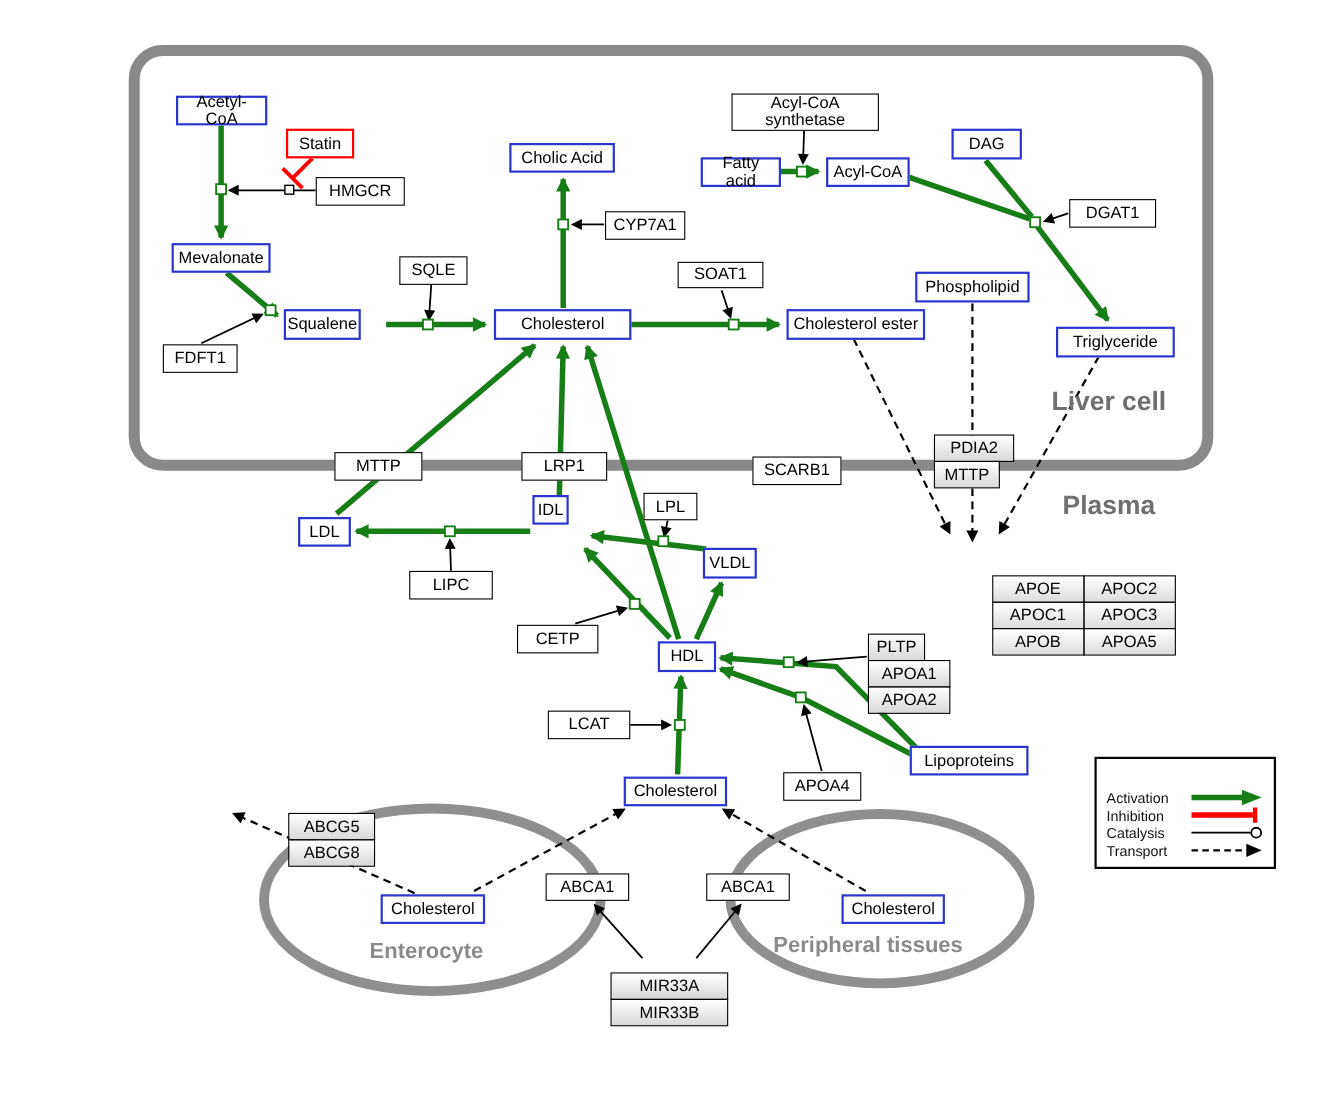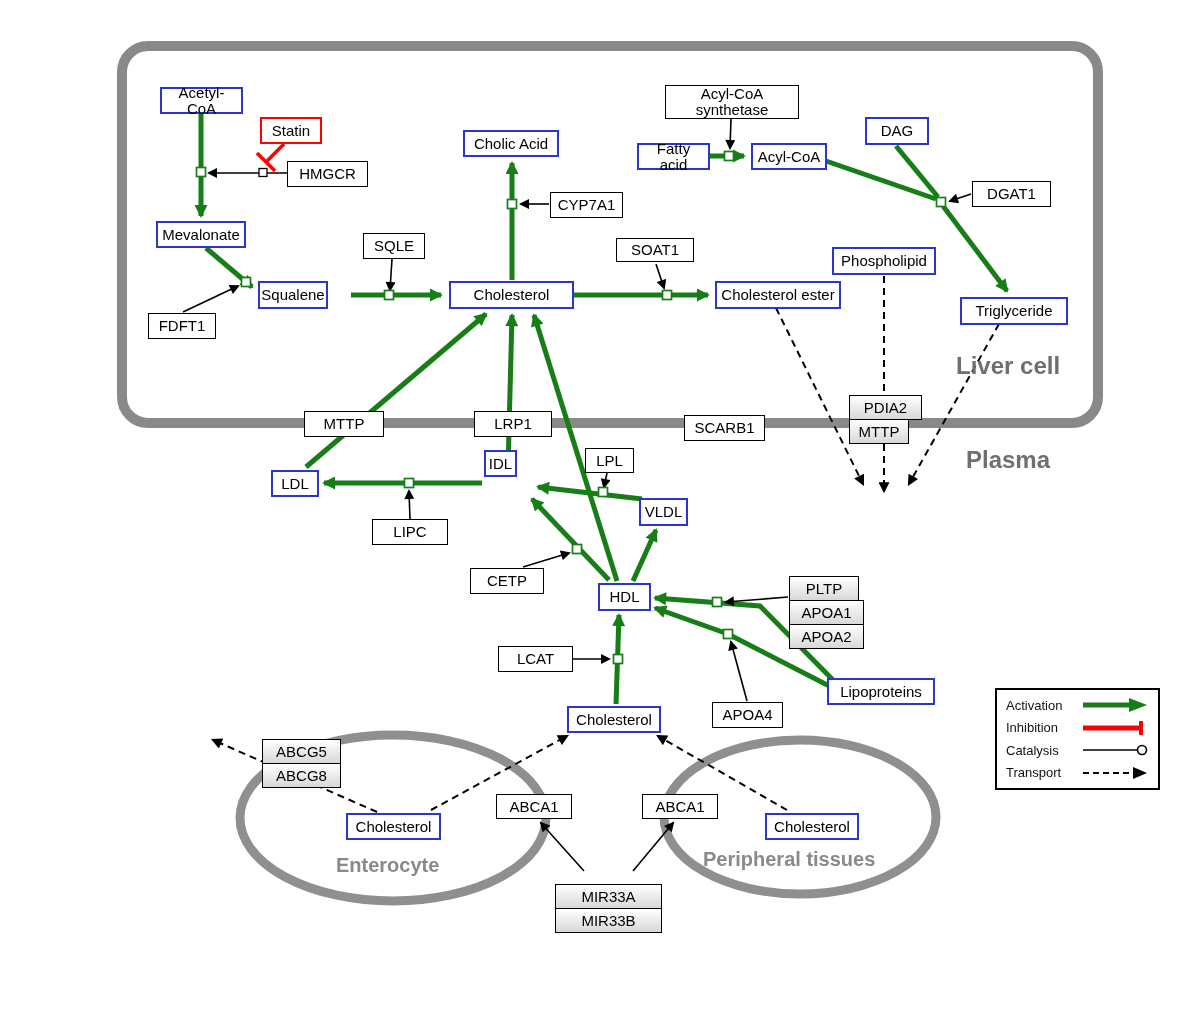--- a/index.html
+++ b/index.html
@@ -19,21 +19,21 @@
   .comp-label { position:absolute; z-index:2; font-weight:bold; color:#6f6f6f; white-space:nowrap; }
   .lbl-big { font-size:24px; }
   .lbl-med { font-size:20px; color:#8a8a8a; }
   .apo-table { position:absolute; left:902px; top:523px; z-index:2;
     display:grid; grid-template-columns:83px 83px; }
   .apo-cell { height:25px; margin:-0.5px; border:1.5px solid #000;
     display:flex; align-items:center; justify-content:center; font-size:15px;
     background:linear-gradient(#ffffff,#dcdcdc); }
   .legend { position:absolute; left:995px; top:688px; width:165px; height:102px; z-index:2;
     border:2px solid #000; background:#fff; padding:7px 9px;
-    display:flex; flex-direction:column; justify-content:space-between; }
+    display:flex; flex-direction:column; justify-content:flex-end; }
   .legend-row { display:flex; align-items:center; justify-content:space-between; }
   .legend-label { font-size:13px; color:#111; }
 </style>
 </head>
 <body>
 
 <div class="canvas">
 
   <svg class="underlay" width="1200" height="1013">
     <defs>
@@ -161,32 +161,40 @@
   <div class="node gene" style="left:665px;top:85px;width:134px;height:34px">Acyl-CoA synthetase</div>
   <div class="node gene" style="left:972px;top:181px;width:79px;height:26px">DGAT1</div>
   <div class="node gene" style="left:304px;top:411px;width:80px;height:26px">MTTP</div>
   <div class="node gene" style="left:474px;top:411px;width:78px;height:26px">LRP1</div>
   <div class="node gene" style="left:684px;top:415px;width:81px;height:26px">SCARB1</div>
   <div class="node gene complex" style="left:849px;top:383px;width:73px;height:25px">PDIA2</div>
   <div class="node gene complex" style="left:849px;top:407px;width:60px;height:25px">MTTP</div>
   <div class="node gene" style="left:585px;top:448px;width:49px;height:25px">LPL</div>
   <div class="node gene" style="left:372px;top:519px;width:76px;height:26px">LIPC</div>
   <div class="node gene" style="left:470px;top:568px;width:74px;height:26px">CETP</div>
-  <div class="node gene complex" style="left:789px;top:564px;width:70px;height:25px">PLTP</div>
+  <div class="node gene complex" style="left:789px;top:564px;width:52px;height:25px">PLTP</div>
   <div class="node gene complex" style="left:789px;top:588px;width:75px;height:25px">APOA1</div>
   <div class="node gene complex" style="left:789px;top:612px;width:75px;height:25px">APOA2</div>
   <div class="node gene" style="left:498px;top:646px;width:75px;height:26px">LCAT</div>
   <div class="node gene" style="left:712px;top:702px;width:71px;height:26px">APOA4</div>
   <div class="node gene complex" style="left:262px;top:727px;width:79px;height:25px">ABCG5</div>
   <div class="node gene complex" style="left:262px;top:751px;width:79px;height:25px">ABCG8</div>
   <div class="node gene" style="left:496px;top:794px;width:76px;height:25px">ABCA1</div>
   <div class="node gene" style="left:642px;top:794px;width:76px;height:25px">ABCA1</div>
   <div class="node gene complex" style="left:555px;top:872px;width:107px;height:25px">MIR33A</div>
   <div class="node gene complex" style="left:555px;top:896px;width:107px;height:25px">MIR33B</div>
 
+  <div class="apo-table">
+    <div class="apo-cell">APOE</div>
+    <div class="apo-cell">APOC2</div>
+    <div class="apo-cell">APOC1</div>
+    <div class="apo-cell">APOC3</div>
+    <div class="apo-cell">APOB</div>
+    <div class="apo-cell">APOA5</div>
+  </div>
 
   <div class="legend">
     <div class="legend-row">
       <span class="legend-label">Activation</span>
       <svg width="66" height="16">
         <line x1="0" y1="8" x2="48" y2="8" stroke="#177d17" stroke-width="5"></line>
         <polygon points="46,1 64,8 46,15" fill="#177d17"></polygon>
       </svg>
     </div>
     <div class="legend-row">

